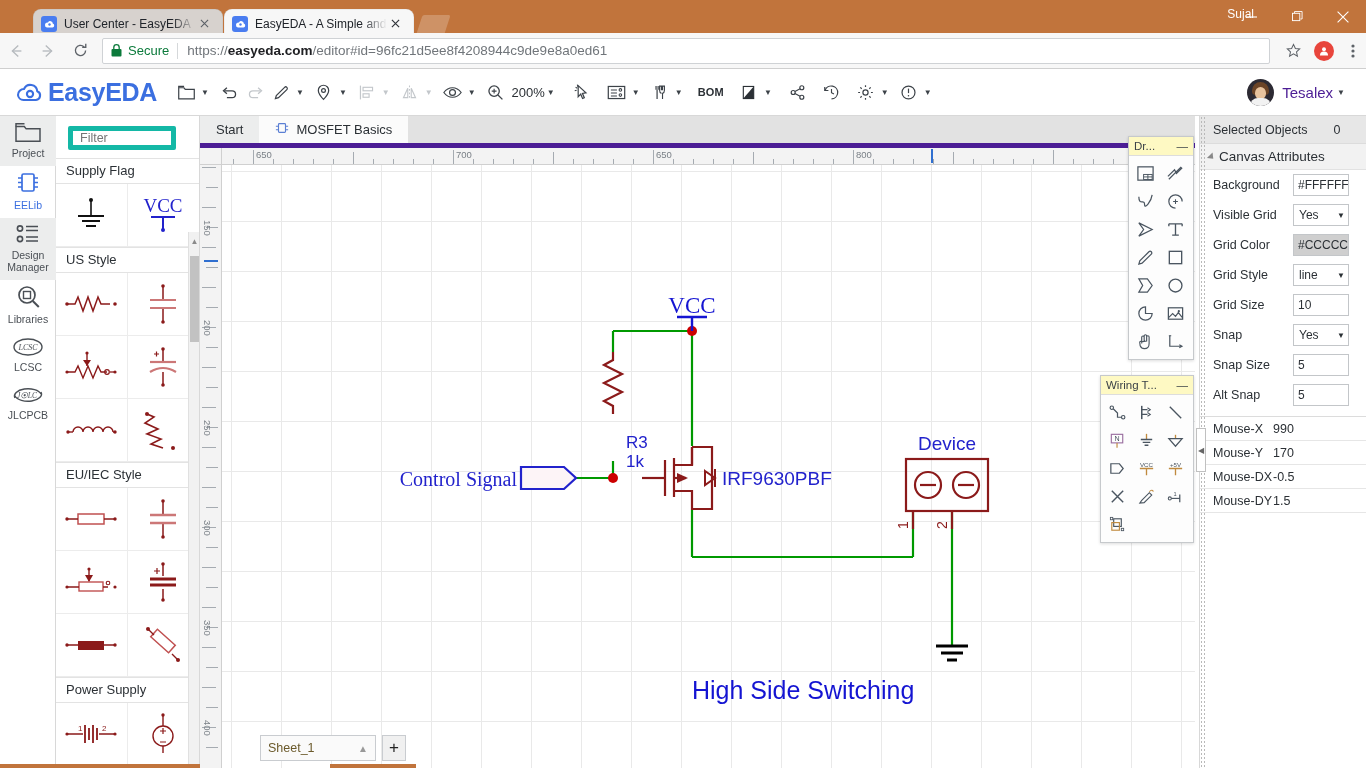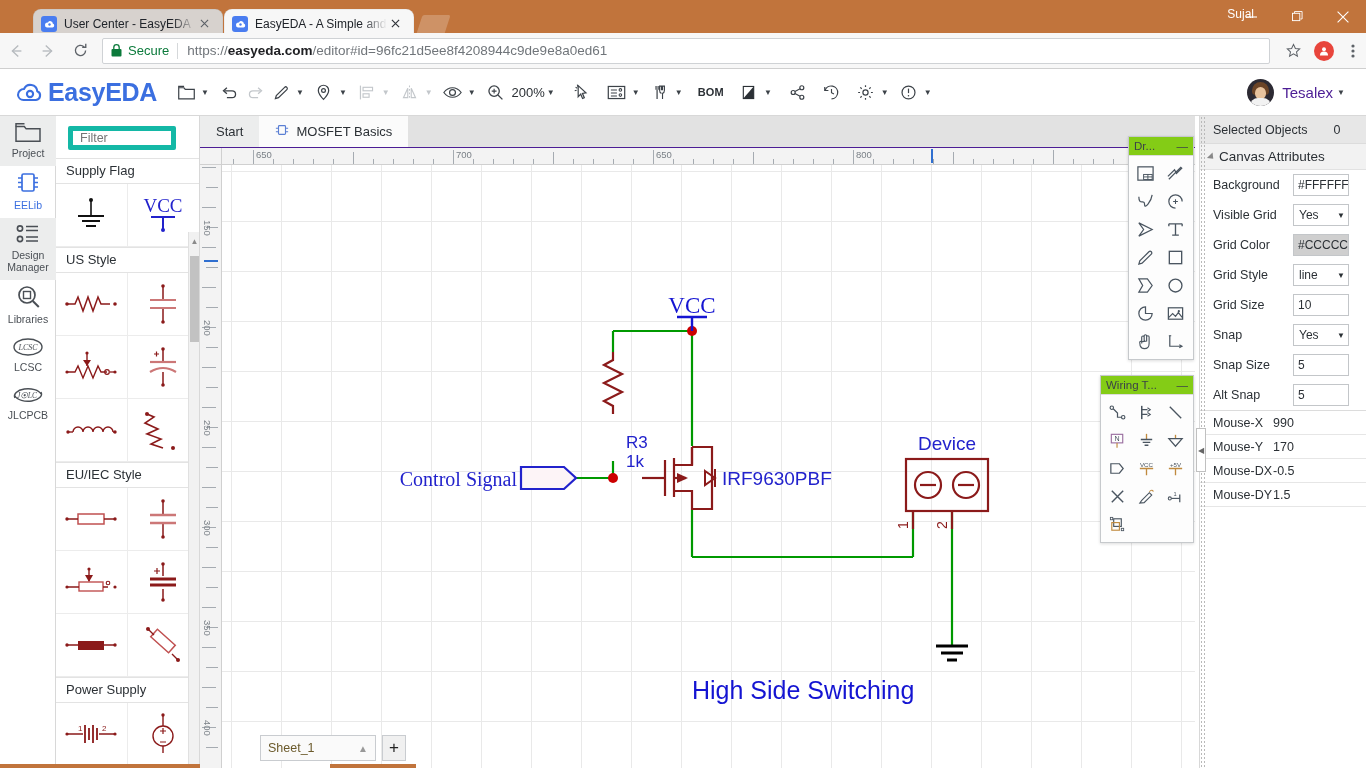--- a/index.html
+++ b/index.html
@@ -154,21 +154,21 @@
   .libscroll {
     position:absolute; right:0; top:116px; width:11px; height:652px; background:#f1f1f1;
     border-left:1px solid #e0e0e0;
   }
   .libscroll .thumb { position:absolute; top:24px; left:1px; width:9px; height:86px; background:#c2c2c2; }
   .libscroll .up, .libscroll .dn { position:absolute; left:0; width:11px; height:14px; display:flex; align-items:center; justify-content:center; color:#8a8a8a; font-size:8px;}
   .libscroll .up { top:2px; }
 
   
   .editor { position:absolute; top:116px; left:200px; width:995px; height:652px; background:#fff; }
-  .doctabs { height:32px; background:#e2e2e2; display:flex; align-items:stretch; border-bottom:1px solid #4c1d95;}
+  .doctabs { height:32px; background:#e2e2e2; display:flex; align-items:stretch; border-bottom:5px solid #4c1d95;}
   .dtab {
     display:flex; align-items:center; gap:7px; padding:0 16px;
     font-size:13px; color:#2b3035; background:#eceded;
   }
   .dtab.active { background:#fbfbfb; }
   .rule-h {
     position:absolute; top:32px; left:22px; width:973px; height:17px;
     background:#f3f3f3; border-bottom:1px solid #d0d0d0; overflow:hidden;
   }
   .rule-v {
@@ -207,21 +207,21 @@
     display:flex; align-items:center; justify-content:center; font-size:17px; color:#222;
   }
 
   
   .palette {
     position:absolute; background:#fdfdfd; border:1px solid #c6c9cc;
     box-shadow:0 1px 3px rgba(0,0,0,.14);
   }
   .pal-head {
     height:19px; display:flex; align-items:center; justify-content:space-between;
-    padding:0 5px; font-size:11.5px; color:#3c4248; background:#84cc16;
+    padding:0 5px; font-size:11.5px; color:#3c4248; background:#fef9c3;
     border-bottom:1px solid #ddd;
   }
   .pal-body { display:grid; padding:3px 2px 4px; }
   .pal-cell { width:28px; height:28px; display:flex; align-items:center; justify-content:center; color:#4a5560;}
 
   
   .rpanel {
     position:absolute; top:116px; left:1199px; width:167px; height:652px;
     background:#fff; border-left:1px solid #d8d8d8;
   }
@@ -245,21 +245,21 @@
     width:56px; height:22px; border:1px solid #c3c6c9; background:#fff;
     font-size:12px; color:#2b3035; padding:0 4px; display:flex; align-items:center;
     overflow:hidden; white-space:nowrap;
   }
   .attr-input.grey { background:#cfcfcf; }
   .attr-sel {
     width:56px; height:22px; border:1px solid #c3c6c9; background:#fff;
     font-size:12px; color:#2b3035; padding:0 3px 0 5px;
     display:flex; align-items:center; justify-content:space-between; overflow:hidden;
   }
-  .mouse-block { margin-top:0; border-top:1px solid #dcdcdc; }
+  .mouse-block { margin-top:6px; border-top:1px solid #dcdcdc; }
   .mouse-row { height:24px; display:flex; align-items:center; border-bottom:1px solid #e6e6e6; }
   .mouse-k { width:73px; padding-left:13px; font-size:12.5px; color:#2b3035; }
   .mouse-v { font-size:12.5px; color:#2b3035; }
 
   
   .taskbar-peek { position:absolute; bottom:0; left:330px; width:86px; height:4px; background:#c1743c; }
   .taskbar-peek2 { position:absolute; bottom:0; left:0; width:200px; height:4px; background:#c1743c; }
 </style>
 </head>
 <body>

